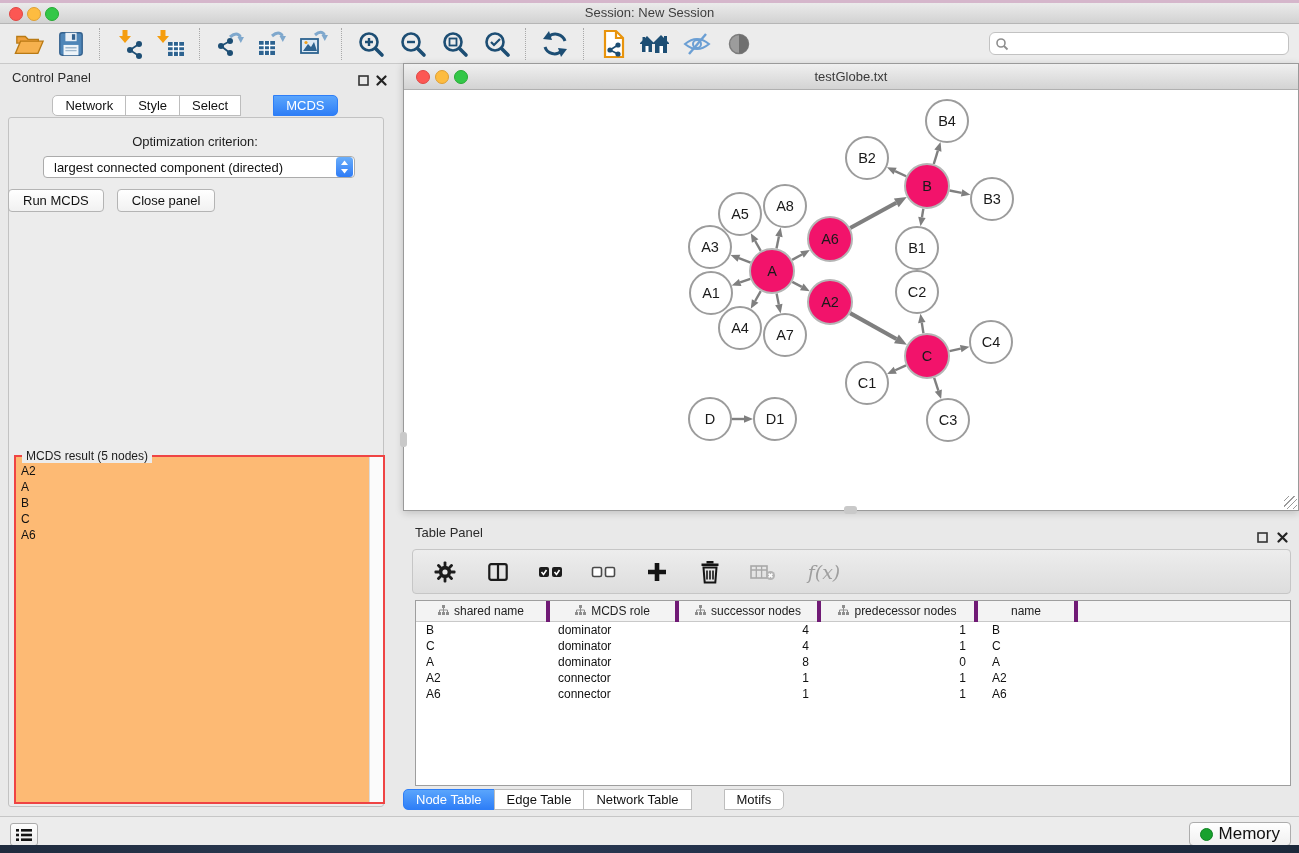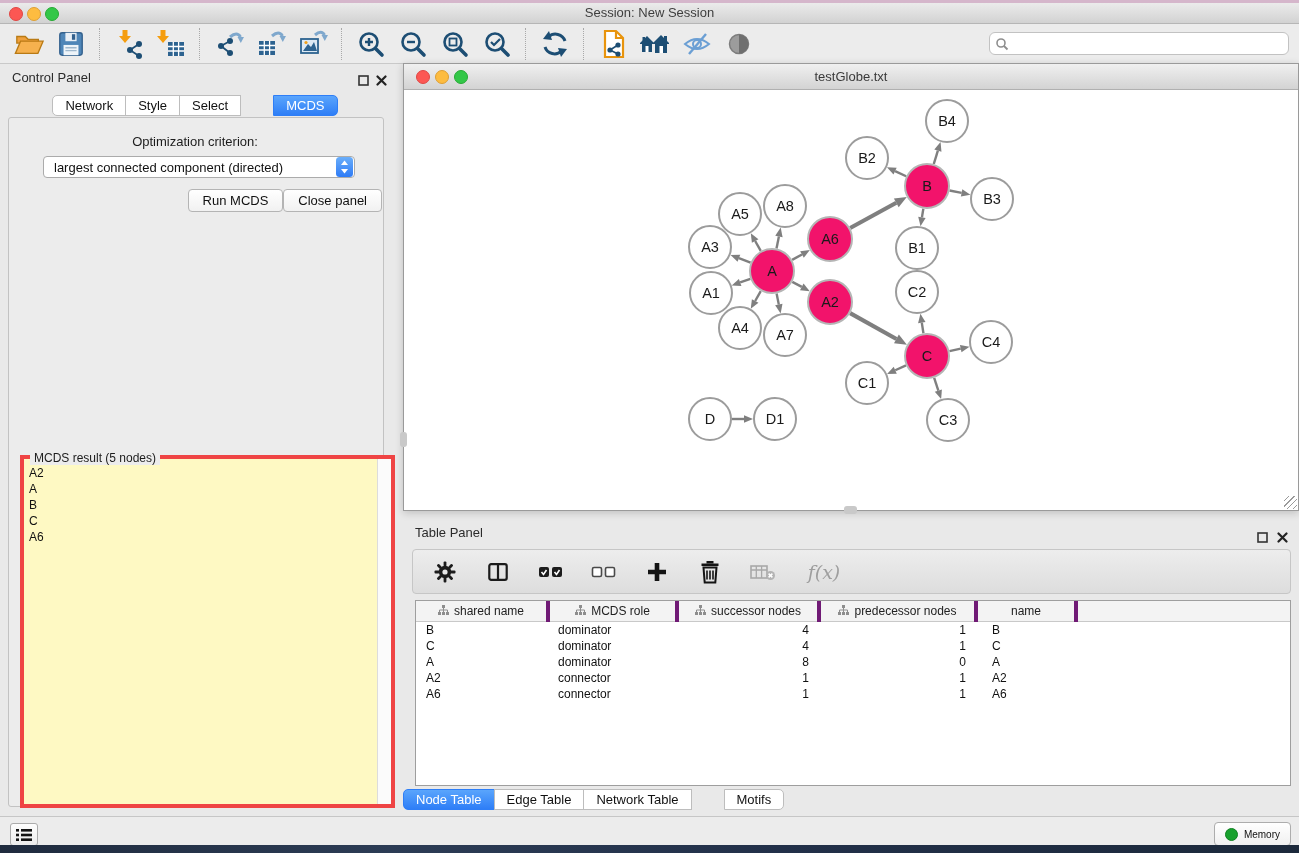--- a/index.html
+++ b/index.html
@@ -35,24 +35,24 @@
        line-height:17px;margin-left:-1px;cursor:default;white-space:nowrap;}
   .seg:first-child{border-radius:5px 0 0 5px;margin-left:0;}
   .seg:last-child{border-radius:0 5px 5px 0;margin-left:32px;}
   .seg.active{background:linear-gradient(#5aa5fc,#2e7ef7);border-color:#2e7ef7;color:#fff;}
   .cp-body{left:8px;top:117px;width:374px;height:688px;background:#ececec;
            border:1px solid #c2c2c2;border-radius:3px;}
   .opt-label{left:8px;top:134px;width:374px;text-align:center;font-size:13px;color:#1c1c1c;}
   .criterion{left:43px;top:156px;width:312px;height:22px;background:#fff;border:1px solid #ababab;
              border-radius:4px;display:flex;align-items:center;box-sizing:border-box;}
   .criterion .val{flex:1;font-size:13px;color:#111;padding-left:10px;white-space:nowrap;overflow:hidden;}
-  .btn-row{left:8px;top:189px;width:374px;display:flex;justify-content:flex-end;}
+  .btn-row{left:8px;top:189px;width:374px;display:flex;justify-content:flex-start;gap:13px;}
   .pbtn{background:linear-gradient(#ffffff,#f1f1f1);border:1px solid #b4b4b4;border-radius:4px;
         font-size:13px;color:#111;padding:3px 14px;font-family:"Liberation Sans",sans-serif;cursor:default;}
-  .groupbox{left:20px;top:455px;width:367px;height:345px;border:4px solid #ef4444;background:#fef9c3;}
+  .groupbox{left:14px;top:455px;width:367px;height:345px;border:2px solid #ef4444;background:#fdba74;}
   .legend{position:absolute;top:-8px;left:6px;background:#ececec;padding:0 4px;font-size:12px;color:#1c1c1c;}
   .mcds-list{position:absolute;left:0;top:0;right:13px;bottom:0;padding:6px 0 0 5px;overflow:hidden;}
   .mcds-list .list-item{font-size:12px;line-height:16px;color:#111;}
   .list-scroll{position:absolute;top:0;right:0;width:13px;bottom:0;background:#fbfbfb;border-left:1px solid #dcdcdc;}
   
   .netwin{left:403px;top:63px;width:896px;height:448px;background:#fff;border:1px solid #9a9a9a;
           box-sizing:border-box;box-shadow:0 2px 8px rgba(0,0,0,.18);}
   .net-titlebar{position:absolute;left:0;top:0;right:0;height:25px;
           background:linear-gradient(#f0f0f0,#d3d3d3);border-bottom:1px solid #b0b0b0;}
   .net-titlebar .title{position:absolute;left:0;right:0;top:0;height:25px;line-height:25px;
@@ -79,21 +79,21 @@
   .node-table td{font-size:12px;color:#111;height:16px;padding:0 10px;white-space:nowrap;overflow:hidden;}
   .node-table td.r{text-align:right;padding-right:10px;}
   .node-table td.n{padding-left:16px;}
   .tp-tabs{left:403px;top:789px;width:896px;display:flex;justify-content:flex-start;}
   
   .statusbar{left:0;top:816px;width:1299px;height:29px;background:#ececec;border-top:1px solid #c6c6c6;}
   .listbtn{position:absolute;left:10px;top:6px;width:26px;height:21px;background:linear-gradient(#fdfdfd,#ececec);
            border:1px solid #ababab;border-radius:3px;display:flex;align-items:center;justify-content:center;}
   .membtn{position:absolute;right:8px;top:5px;height:22px;background:linear-gradient(#ffffff,#f0f0f0);
           border:1px solid #adadad;border-radius:4px;display:flex;align-items:center;gap:6px;
-          padding:0 10px;font-size:10px;color:#111;}
+          padding:0 10px;font-size:17px;color:#111;}
   .memdot{width:11px;height:11px;border-radius:50%;background:#18a12e;border:1px solid #0f8222;}
   .desktop-bottom{left:0;top:845px;width:1299px;height:8px;
           background:linear-gradient(90deg,#1f2b3e,#2c3c55 30%,#223049 60%,#1c293b);}
 </style>
 </head>
 <body>
 
 <div id="app">
   <div class="abs desktop-top"></div>
 

